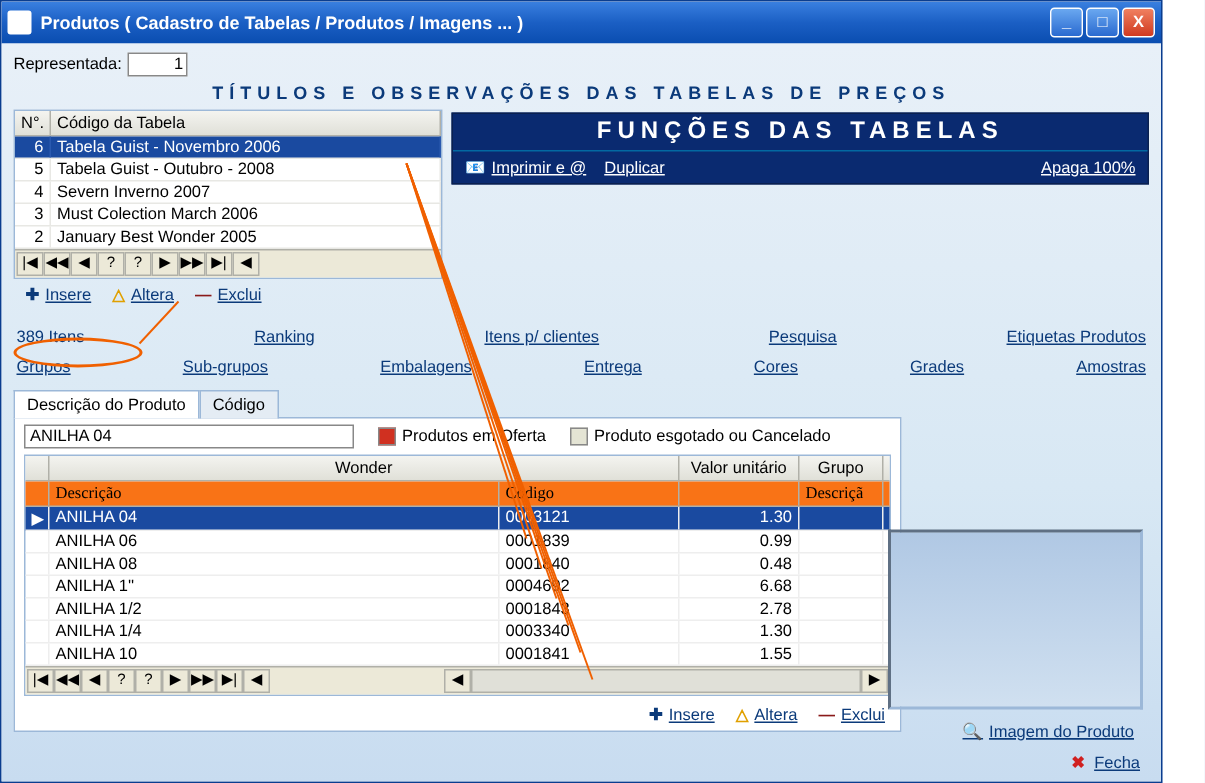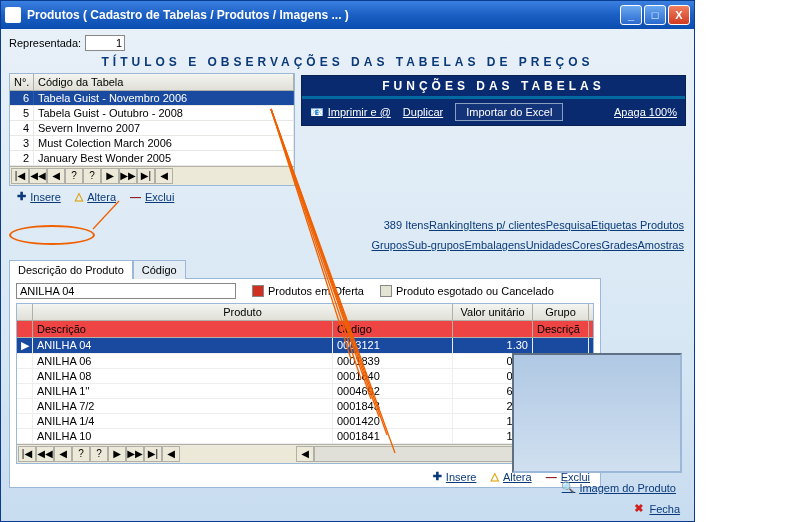--- a/index.html
+++ b/index.html
@@ -1,18 +1,18 @@
 <!DOCTYPE html>
 <html><head>
 <meta charset="utf-8">
 <style>
 * { box-sizing: border-box; margin: 0; padding: 0; }
 body { font-family: Tahoma, Arial, sans-serif; font-size: 11px; background: #fff; }
 
-.window { width: 695px; height: 522px; border: 1px solid #0a3d8f; background: #e8f0f8; position: relative; overflow: hidden; }
+.window { width: 775px; height: 522px; border: 1px solid #0a3d8f; background: #e8f0f8; position: relative; overflow: hidden; }
 .titlebar { height: 28px; background: linear-gradient(to bottom, #3a80e0, #1b5fc4 50%, #0a4db0); display: flex; align-items: center; padding: 0 4px; color: #fff; }
 .titlebar .icon { width: 16px; height: 16px; background: #fff; border-radius: 2px; margin-right: 6px; display: inline-block; }
 .titlebar .title { flex: 1; font-weight: bold; font-size: 12px; }
 .winbtn { width: 22px; height: 20px; margin-left: 2px; border: 1px solid #fff; background: linear-gradient(to bottom,#6aa8f0,#2a6ad0); display:flex; align-items:center; justify-content:center; color:#fff; font-weight:bold; font-size:11px; border-radius:3px;}
 .winbtn.close { background: linear-gradient(to bottom,#f08060,#d03a20); }
 
 .content { padding: 6px 8px; background: linear-gradient(to bottom, #e8f0f8, #d8e8f4 60%, #c8dcf0); height: calc(100% - 28px); position: relative; }
 
 .row-rep { display: flex; align-items: center; margin-bottom: 4px; }
 .row-rep label { margin-right: 4px; font-size:11px; }
@@ -41,48 +41,48 @@
 
 .action-row { display:flex; gap:14px; padding:4px 0 6px 8px; }
 .action { color:#0b3a7a; font-size:11px; display:flex; align-items:center; gap:4px; }
 .sym { font-weight:bold; }
 .blue { color:#0b3a7a; } .yellow{color:#e0a000;} .darkred{color:#8a1a1a;}
 
 .obs-text { padding:4px 6px; font-size:11px; background:#fff; border:1px solid #9cb8d8; height:64px; }
 .obs-line { line-height:14px; }
 
 .funcbar { background:#0a2a70; color:#fff; border:1px solid #0a2050; margin-top:2px; }
-.funcbar .hdr { text-align:center; font-weight:bold; letter-spacing:4px; padding:3px 0; border-bottom:3px solid #0369a1; font-size:12px; }
+.funcbar .hdr { text-align:center; font-weight:bold; letter-spacing:4px; padding:3px 0; border-bottom:1px solid #0369a1; font-size:16px; }
 .funcbar .btns { display:flex; align-items:center; gap:12px; padding:4px 8px; }
 .funcbar .fbtn { color:#fff; font-size:11px; display:flex; align-items:center; gap:4px; }
 .funcbar .fbtn .u { text-decoration: underline; }
 .funcbar .import { border:1px solid #8aa0c0; padding:2px 10px; background:#14347a; }
 .funcbar .spacer { flex:1; }
 
 .oval { position:absolute; border:2px solid #f06000; border-radius:50%; background:transparent; }
 
-.link-row { display:flex; justify-content:flex-end; padding:4px 2px; margin-top:4px; }
+.link-row { display:flex; justify-content:space-between; padding:4px 2px; margin-top:4px; }
 .link-row .lnk { color:#0b3a7a; text-decoration:underline; font-size:11px; }
 
 .tabs { display:flex; margin-top:4px;align-items:flex-end; }
 .tab { border:1px solid #9cb8d8; border-bottom:none; padding:3px 8px; background:#fff; font-size:11px; position:relative; top:1px; }
 .tab.inactive { background:#e4ecf4; }
 .tab-body { border:1px solid #9cb8d8; background:#fff; padding:4px 6px; }
 
 .prod-top { display:flex; align-items:center; gap:16px; margin-bottom:4px; }
 .prod-top input.search { width:220px; border:1px solid #888; font-size:11px; padding:1px 3px; }
 .chk { display:flex; align-items:center; gap:4px; font-size:11px; }
 .chkbox { width:12px; height:12px; border:1px solid #888; background:#fff; display:inline-block; }
 .chkbox.red { background:#d03020; }
 .chkbox.off { background:#e4e4d4; }
 
 .prod-grid { border:1px solid #9cb8d8; }
 .pg-header1 { display:flex; background:linear-gradient(to bottom,#f4f4f0,#e0e0d8); border-bottom:1px solid #b0b0a8; }
 .pg-header1 .ph { padding:2px 4px; border-right:1px solid #b0b0a8; text-align:center; font-size:11px; }
-.pg-header2 { display:flex; background:#ef4444; border-bottom:1px solid #b0b0a8; }
+.pg-header2 { display:flex; background:#f97316; border-bottom:1px solid #b0b0a8;font-family:Liberation Serif, serif; }
 .pg-header2 .ph { padding:2px 4px; border-right:1px solid #b0b0a8; font-size:11px; }
 
 .c-desc{width:300px;} .c-cod{width:120px;} .c-val{width:80px; text-align:right;} .c-grp{width:56px;}
 .c-prod{width:420px;}
 
 .pg-row { display:flex; border-bottom:1px solid #eee; font-size:11px; }
 .pg-row .pc { padding:1px 4px; border-right:1px solid #eee; }
 .pg-row.selected { background:#1a4aa0; color:#fff; }
 .pg-row .c-val { text-align:right; }
 .preview { width:170px; height:120px; border:2px inset #9cb8d8; background:linear-gradient(to bottom,#b0c8e4,#d0e0f0); position:absolute; right:12px; top:324px; }
@@ -171,44 +171,41 @@
       </div>
 
       <div class="right-box">
         <div class="funcbar">
           <div class="hdr">FUNÇÕES DAS TABELAS</div>
           <div class="btns">
             <span class="fbtn">📧 <span class="u">Imprimir e @</span></span>
             <span class="fbtn">
                 <span class="u">Duplicar</span>
               </span>
-            <span class="fbtn import">
-                <span>Importar do Excel</span>
-              </span>
             <span class="spacer"></span>
             <span class="fbtn">
                 <span class="u">Apaga 100%</span>
               </span>
           </div>
         </div>
       </div>
     </div>
 
     <div class="link-row" style="padding:6px 2px 2px;">
       <span class="lnk" style="text-decoration:none;color:#0b3a7a;">389 Itens</span>
       <span class="lnk">Ranking</span>
       <span class="lnk">Itens p/ clientes</span>
       <span class="lnk">Pesquisa</span>
       <span class="lnk">Etiquetas Produtos</span>
     </div>
     <div class="link-row" style="padding:2px 2px 4px;">
       <span class="lnk">Grupos</span>
       <span class="lnk">Sub-grupos</span>
       <span class="lnk">Embalagens</span>
-      <span class="lnk">Unidades</span>
+      <span class="lnk">Entrega</span>
       <span class="lnk">Cores</span>
       <span class="lnk">Grades</span>
       <span class="lnk">Amostras</span>
     </div>
 
     <div class="tabs">
       <div class="tab">Descrição do Produto</div>
       <div class="tab inactive">Código</div>
     </div>
     <div class="tab-body" style="width:592px;">
@@ -220,21 +217,21 @@
           </span>
         <span class="chk">
             <span class="chkbox off"></span>
             <span>Produto esgotado ou Cancelado</span>
           </span>
       </div>
 
       <div class="prod-grid">
         <div class="pg-header1">
           <div class="ph" style="width:16px;"></div>
-          <div class="ph c-prod">Produto</div>
+          <div class="ph c-prod">Wonder</div>
           <div class="ph c-val">Valor unitário</div>
           <div class="ph c-grp">Grupo</div>
         </div>
         <div class="pg-header2">
           <div class="ph" style="width:16px;"></div>
           <div class="ph c-desc">Descrição</div>
           <div class="ph c-cod">Código</div>
           <div class="ph c-val"></div>
           <div class="ph c-grp">Descriçã</div>
         </div>
@@ -262,29 +259,29 @@
             </div>
             <div class="pg-row">
               <div class="pc" style="width:16px;"></div>
               <div class="pc c-desc">ANILHA 1''</div>
               <div class="pc c-cod">0004692</div>
               <div class="pc c-val ">6.68</div>
               <div class="pc c-grp"></div>
             </div>
             <div class="pg-row">
               <div class="pc" style="width:16px;"></div>
-              <div class="pc c-desc">ANILHA 7/2</div>
+              <div class="pc c-desc">ANILHA 1/2</div>
               <div class="pc c-cod">0001843</div>
               <div class="pc c-val ">2.78</div>
               <div class="pc c-grp"></div>
             </div>
             <div class="pg-row">
               <div class="pc" style="width:16px;"></div>
               <div class="pc c-desc">ANILHA 1/4</div>
-              <div class="pc c-cod">0001420</div>
+              <div class="pc c-cod">0003340</div>
               <div class="pc c-val ">1.30</div>
               <div class="pc c-grp"></div>
             </div>
             <div class="pg-row">
               <div class="pc" style="width:16px;"></div>
               <div class="pc c-desc">ANILHA 10</div>
               <div class="pc c-cod">0001841</div>
               <div class="pc c-val ">1.55</div>
               <div class="pc c-grp"></div>
             </div>

